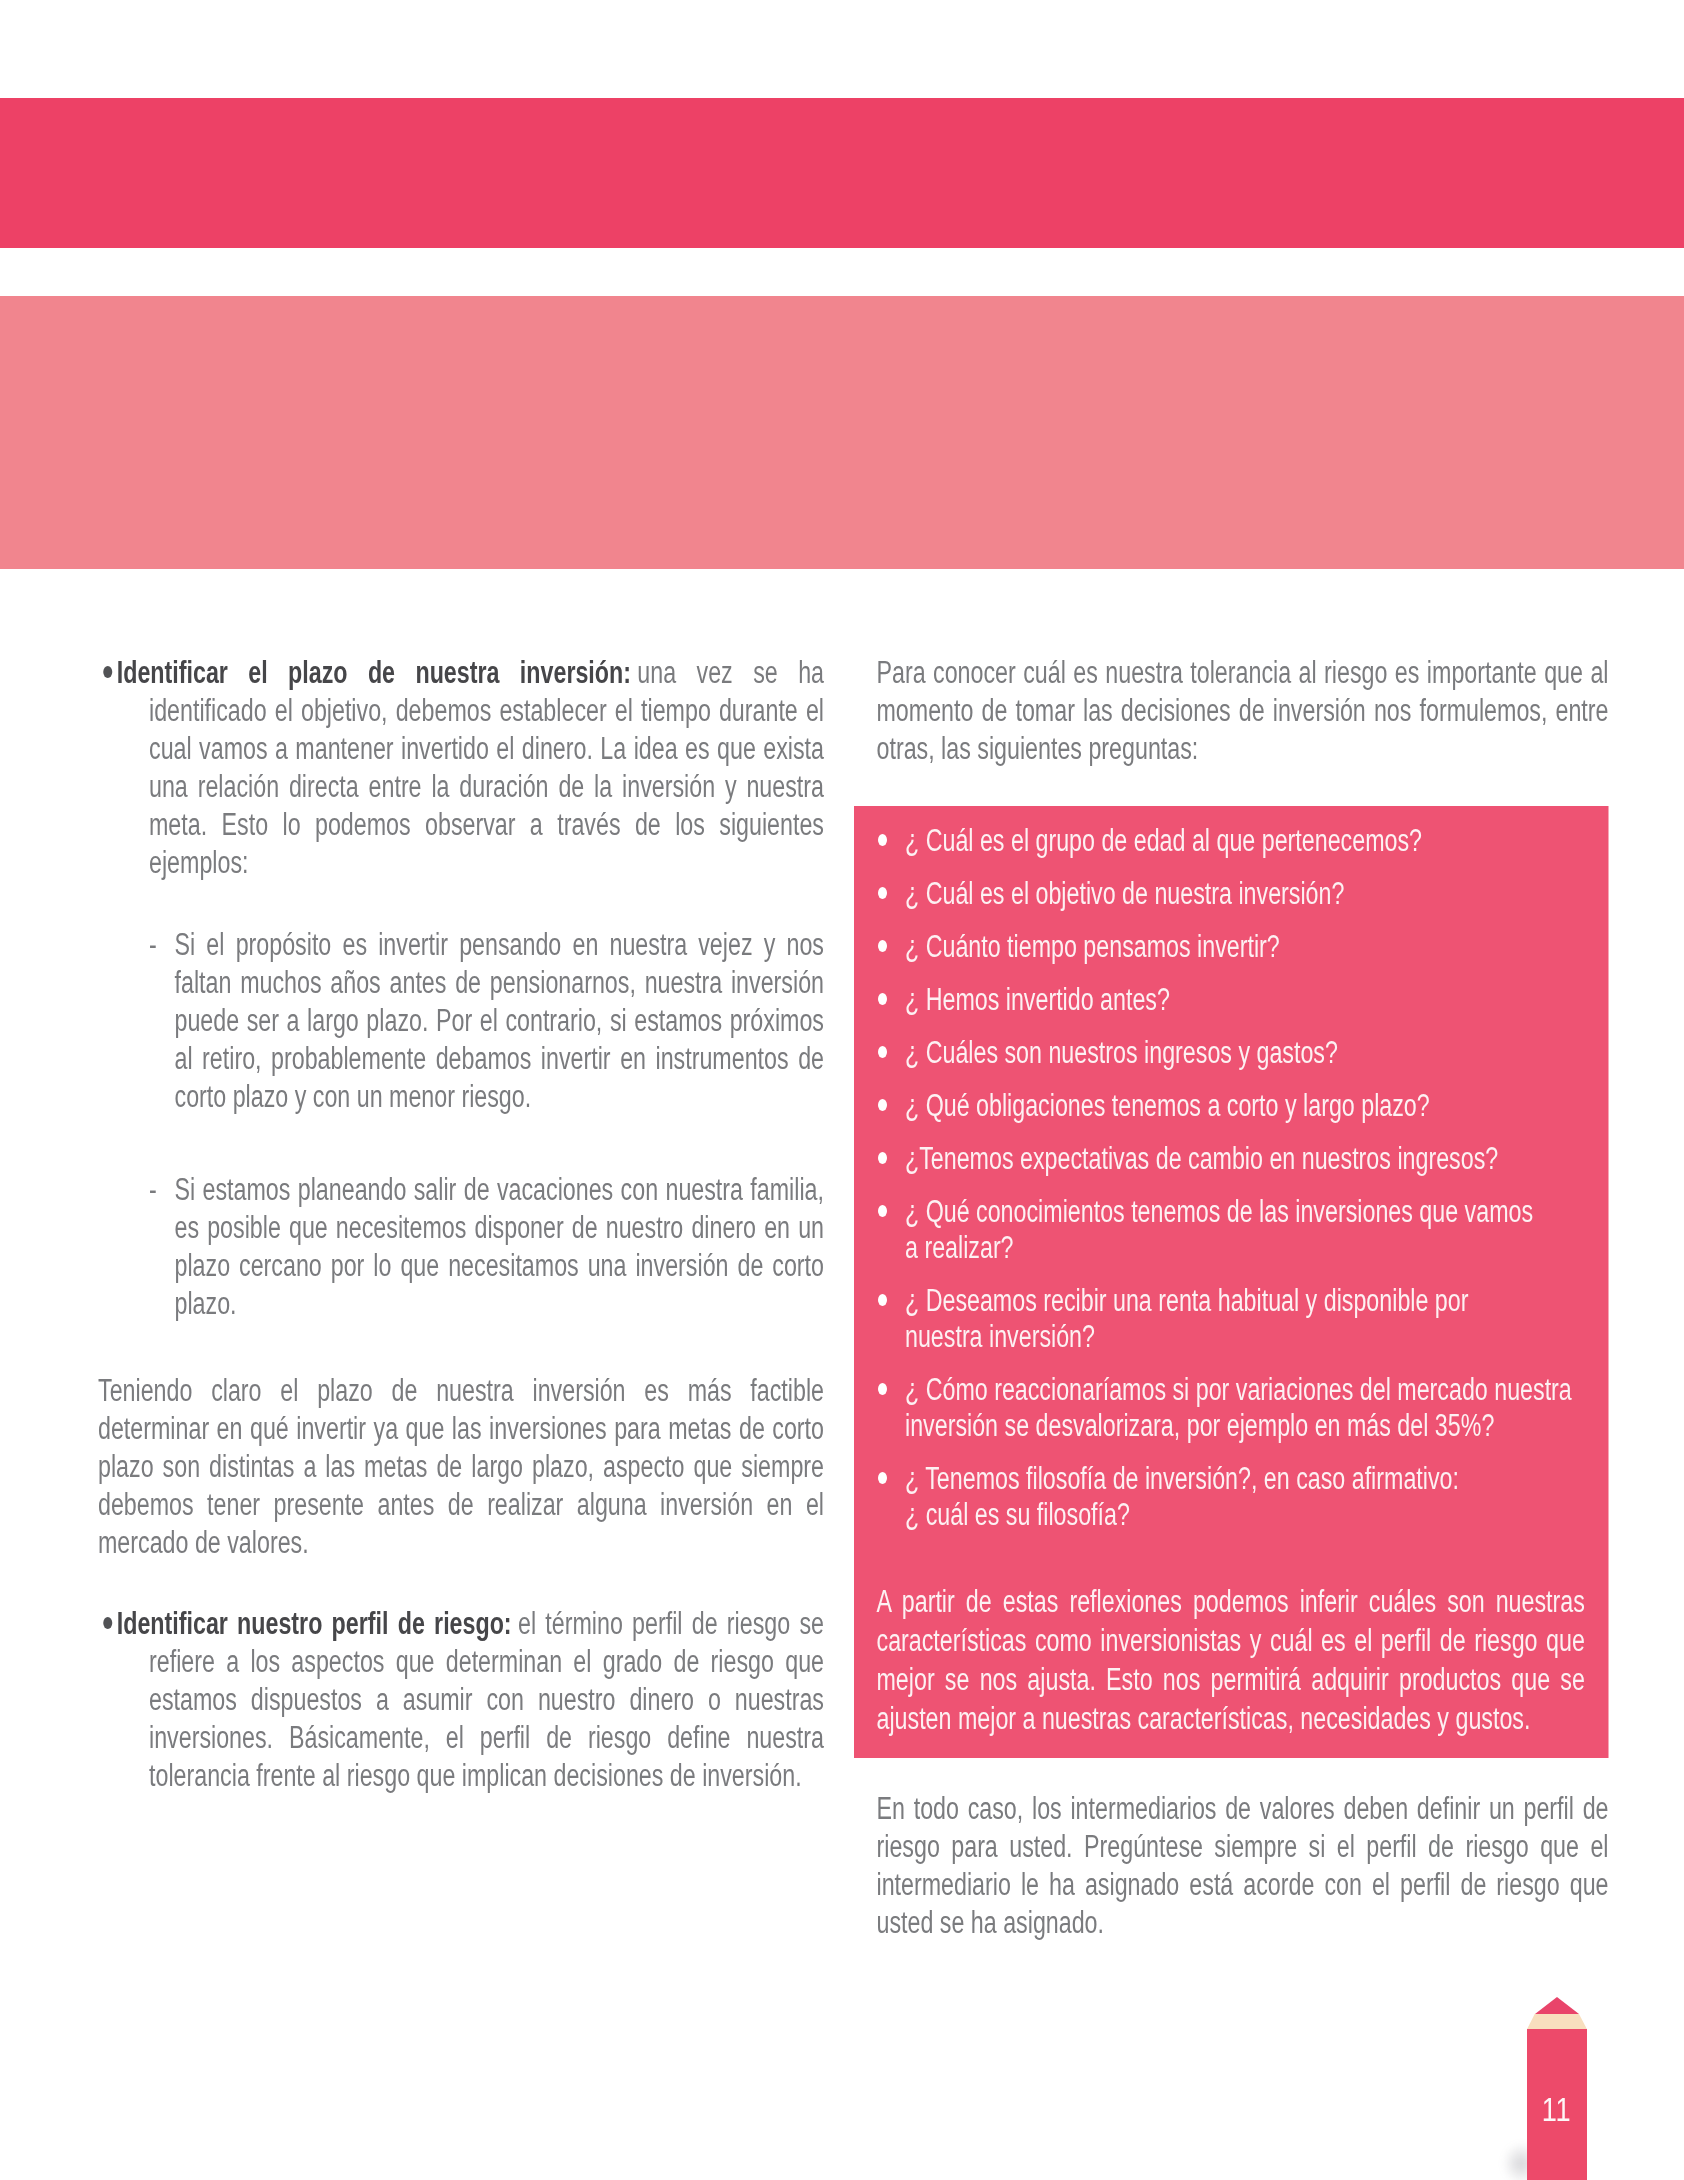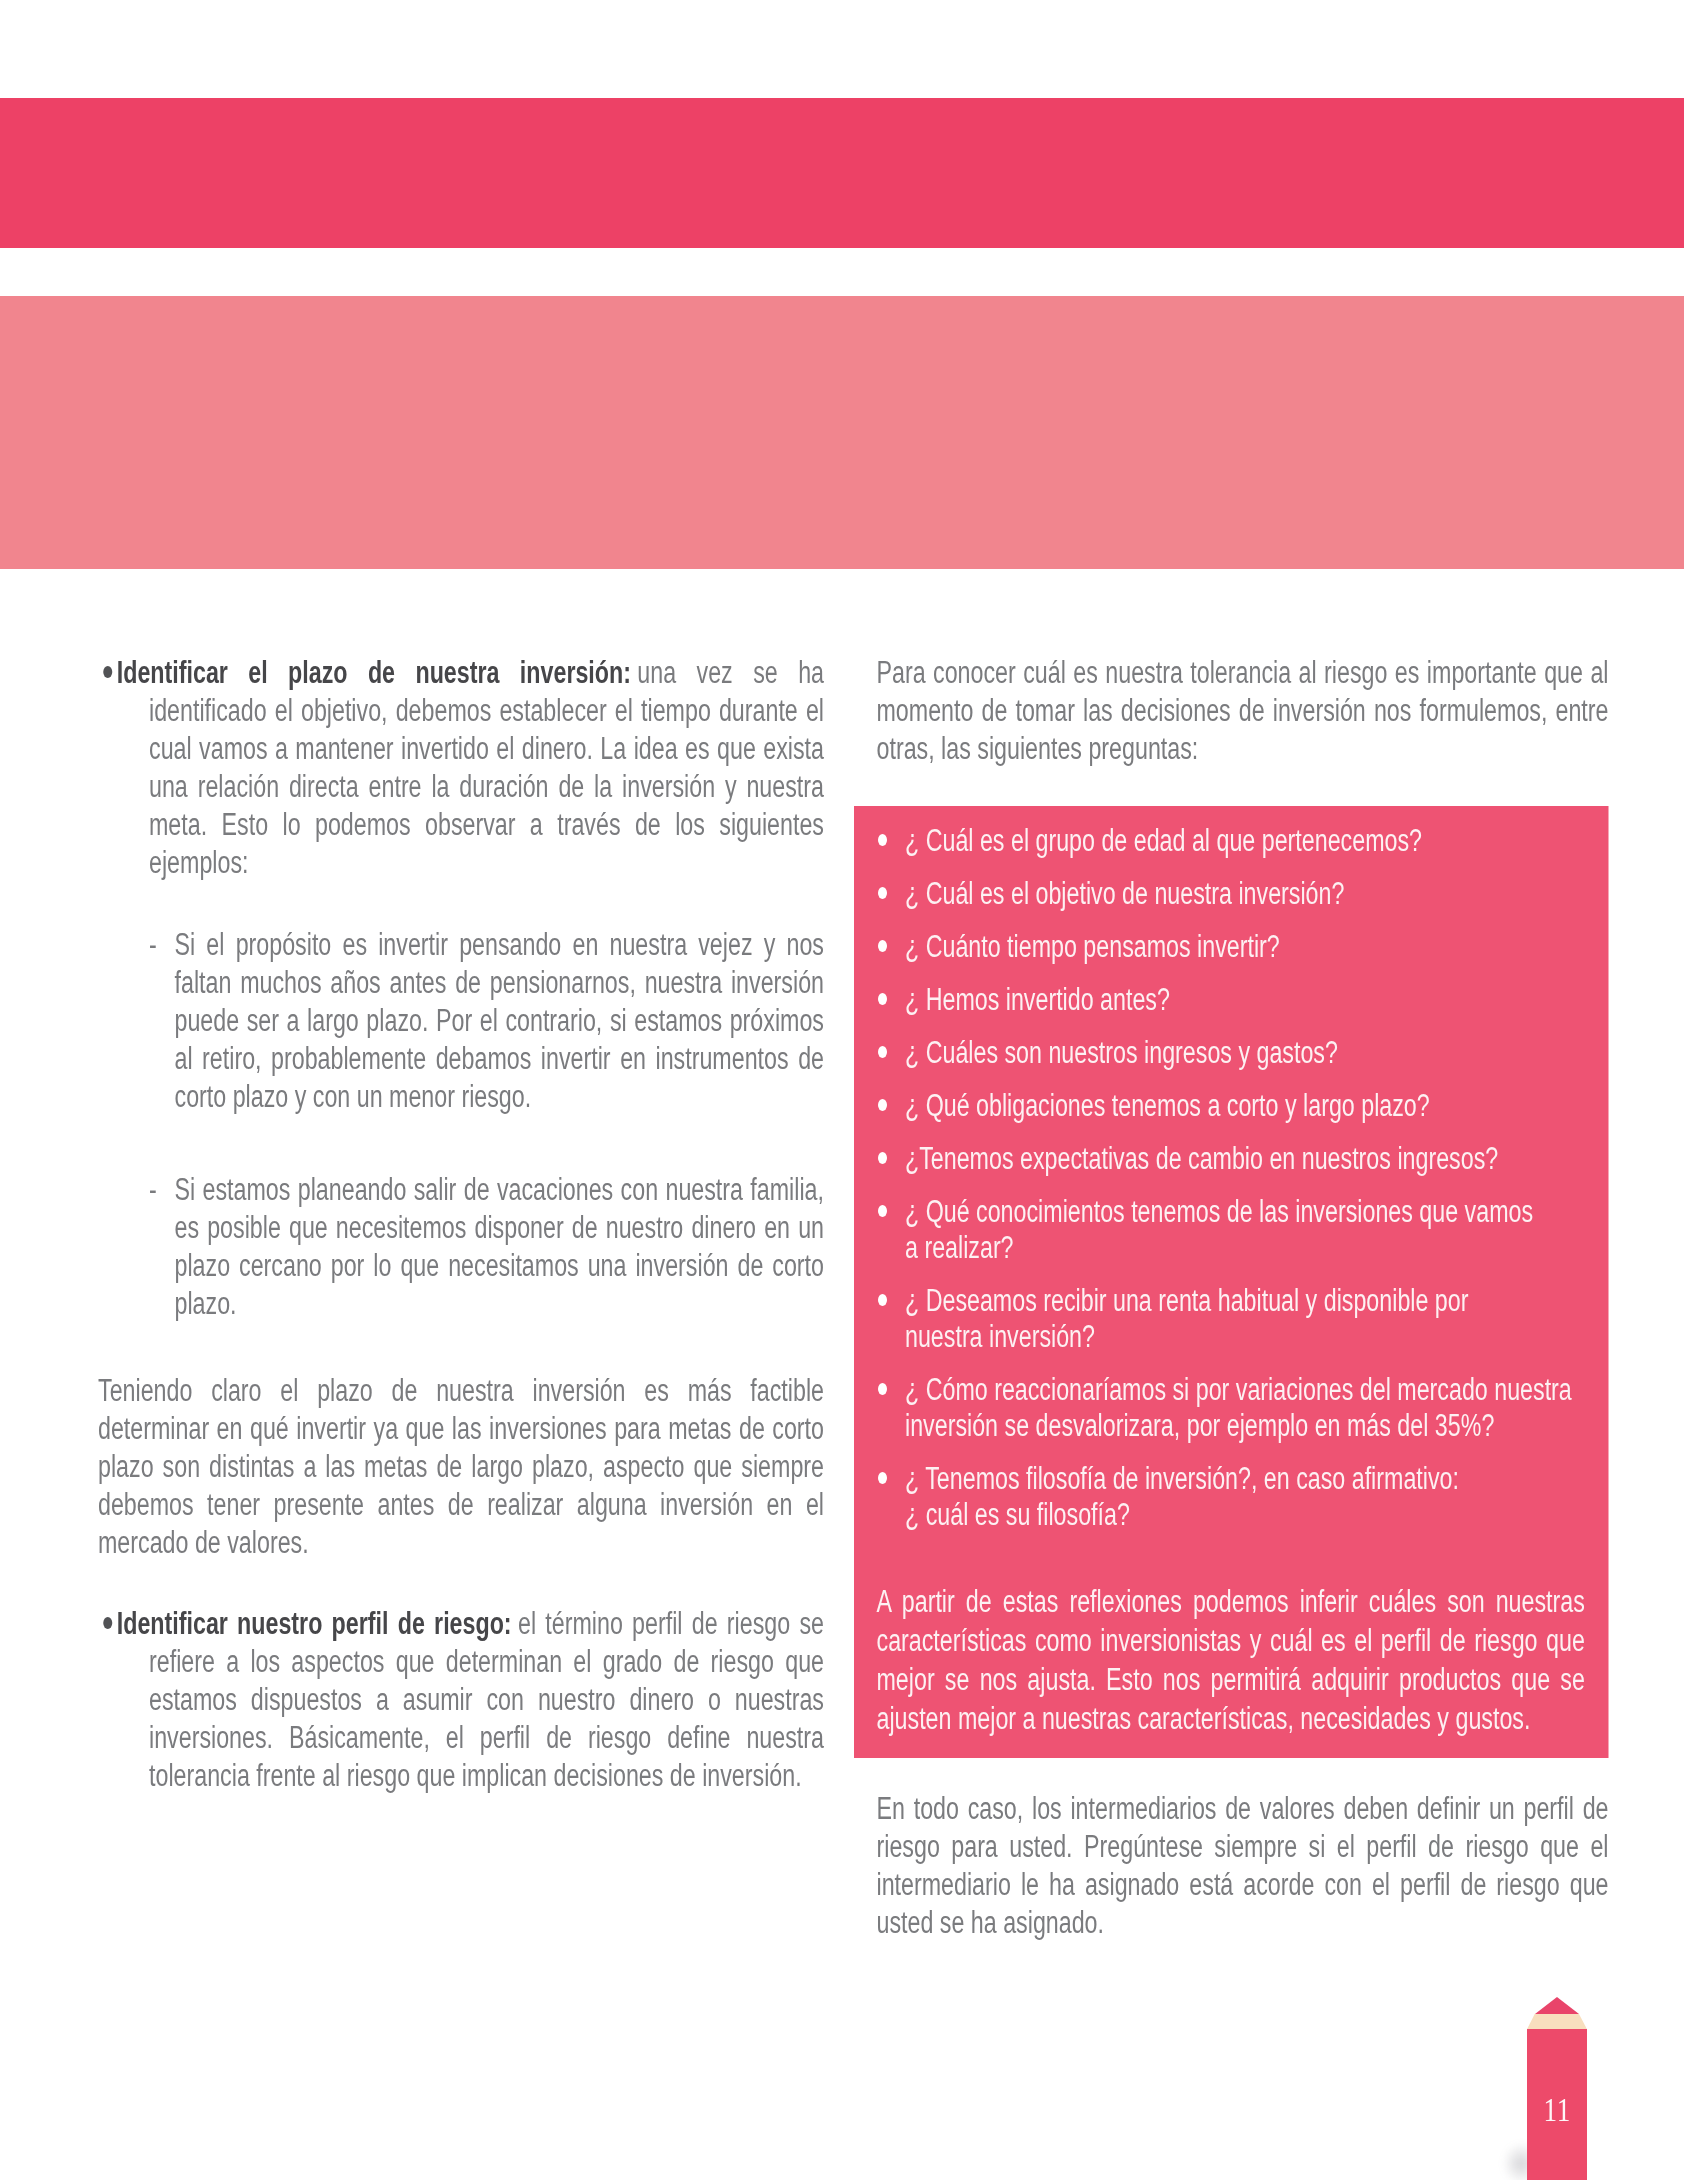--- a/index.html
+++ b/index.html
@@ -69,21 +69,21 @@
   .pink-box li .wdot {
     position: absolute; left: 1.7px; top: 11px;
     width: 12px; height: 12px; border-radius: 50%;
     background: #ffffff;
   }
   .box-conclusion { margin: 49px 0 0 0; line-height: 39px; }
 
   .rc-outro { margin: 32px 0 0 0; padding-left: 30px; }
 
   
-  .pencil { position: absolute; left: 1527px; top: 1997px; width: 60px; height: 183px; font-family: Liberation Serif, serif; }
+  .pencil { position: absolute; left: 1527px; top: 1997px; width: 60px; height: 183px; }
   .pencil .tip {
     position: absolute; left: 7.7px; top: 0;
     width: 0; height: 0;
     border-left: 22px solid transparent;
     border-right: 22px solid transparent;
     border-bottom: 17px solid #e9446a;
   }
   .pencil .wood {
     position: absolute; left: 0; top: 17px;
     width: 60px; height: 15.3px;

